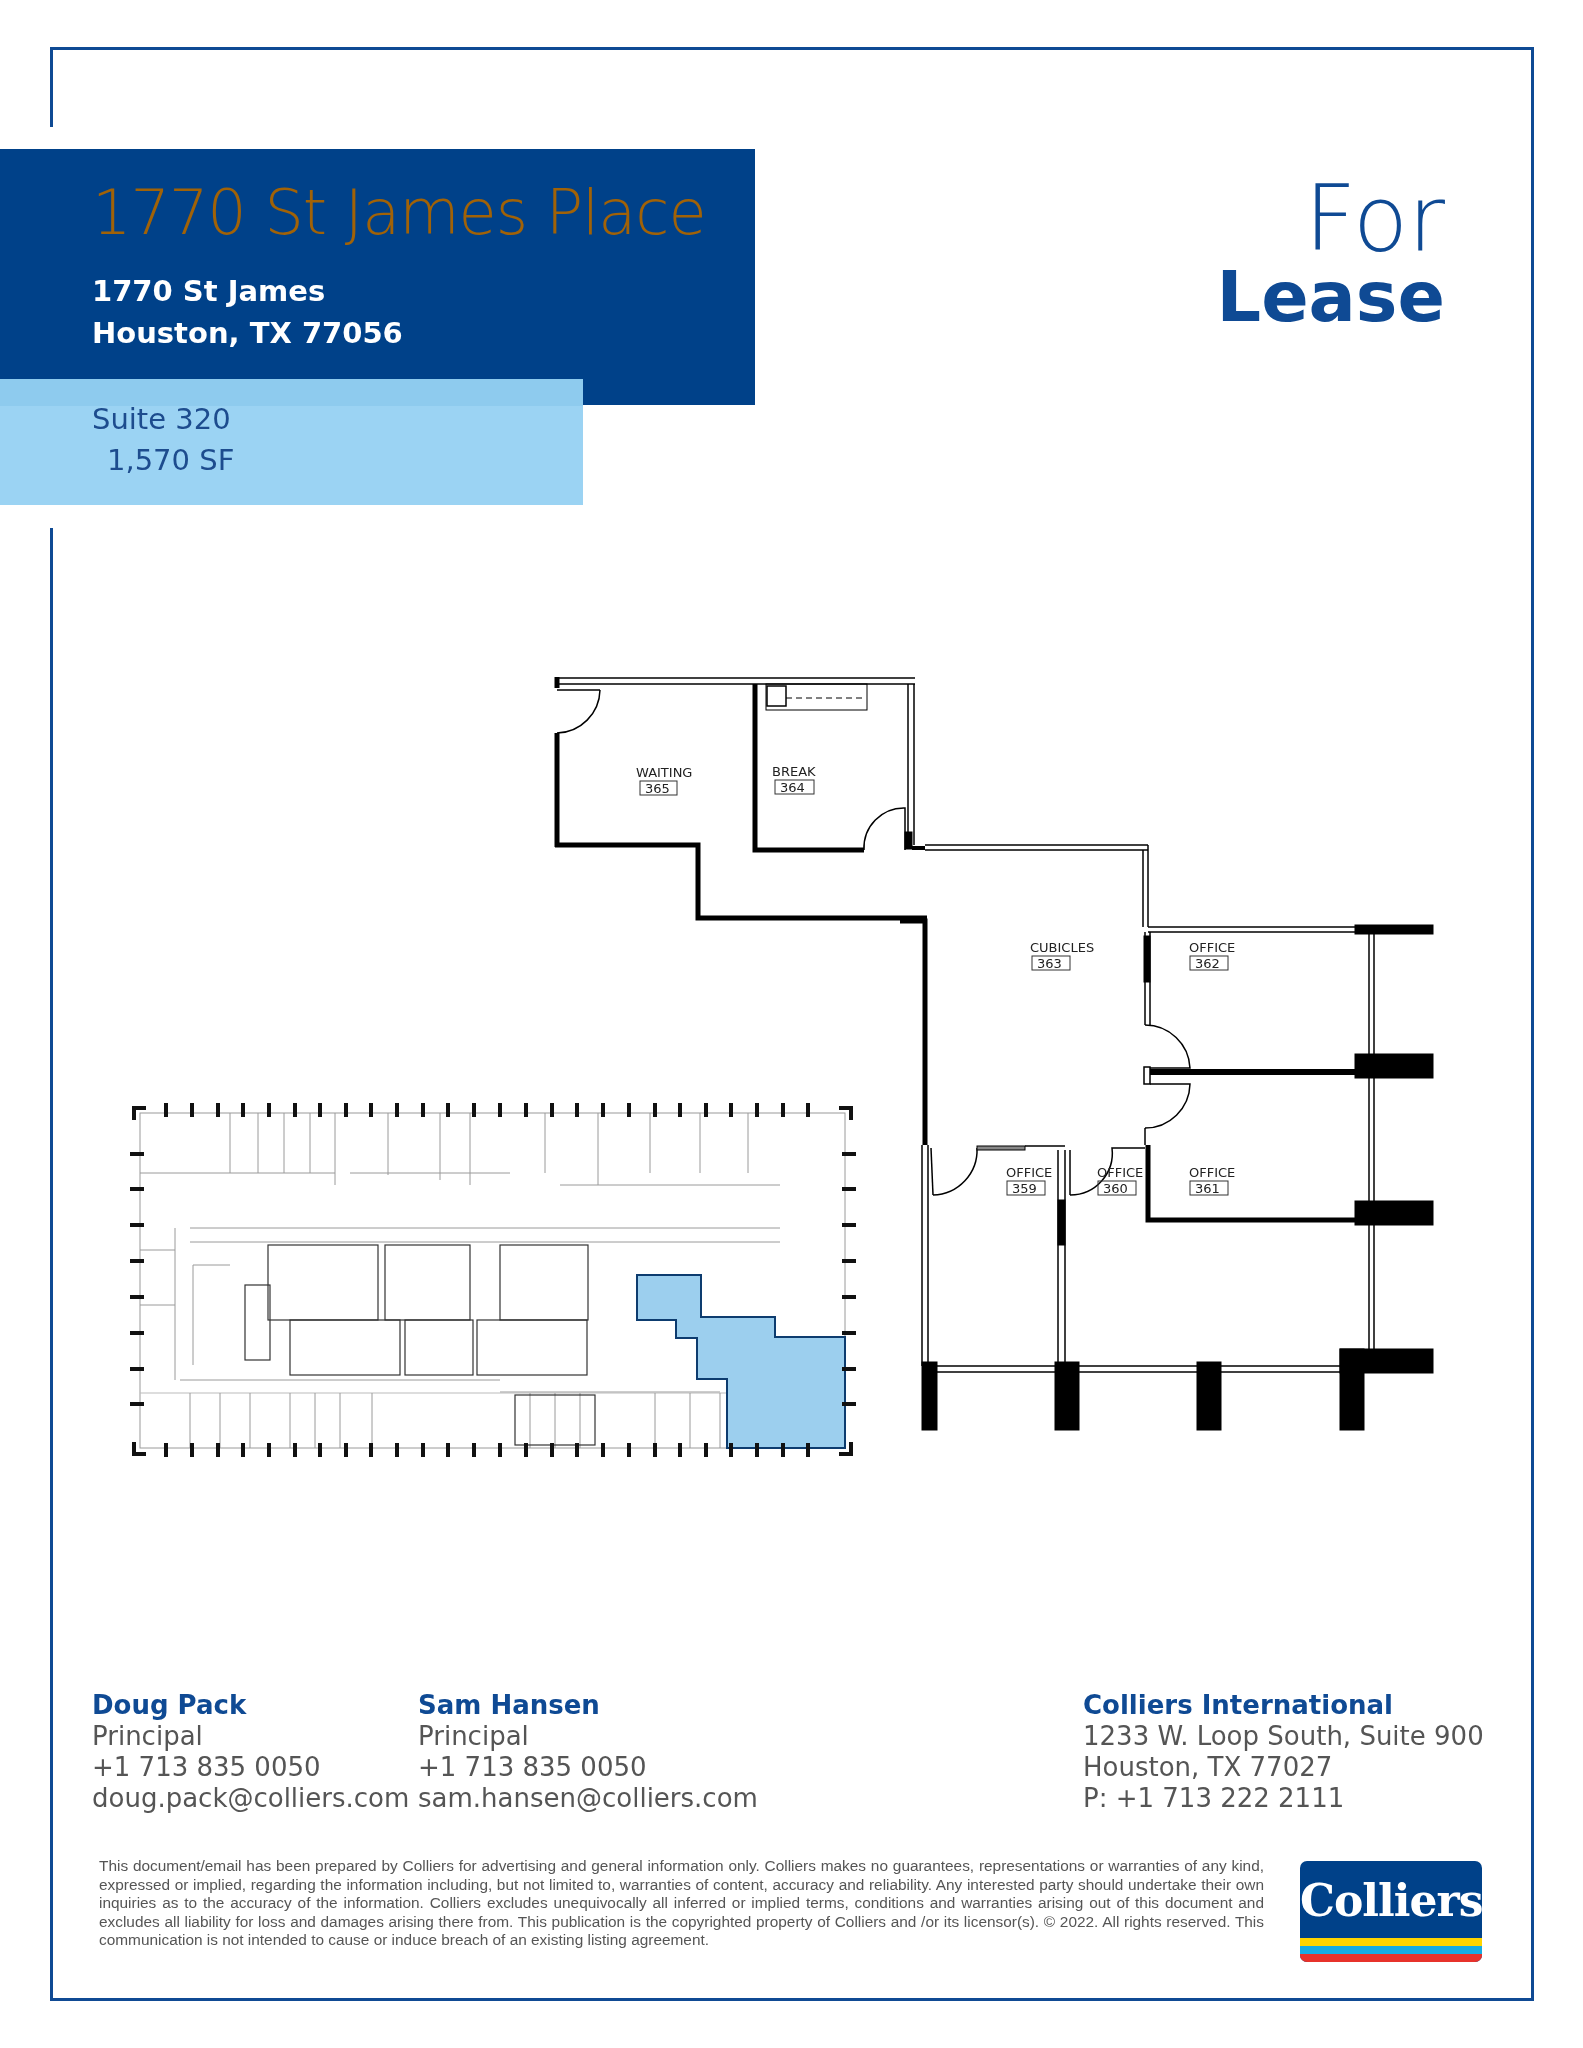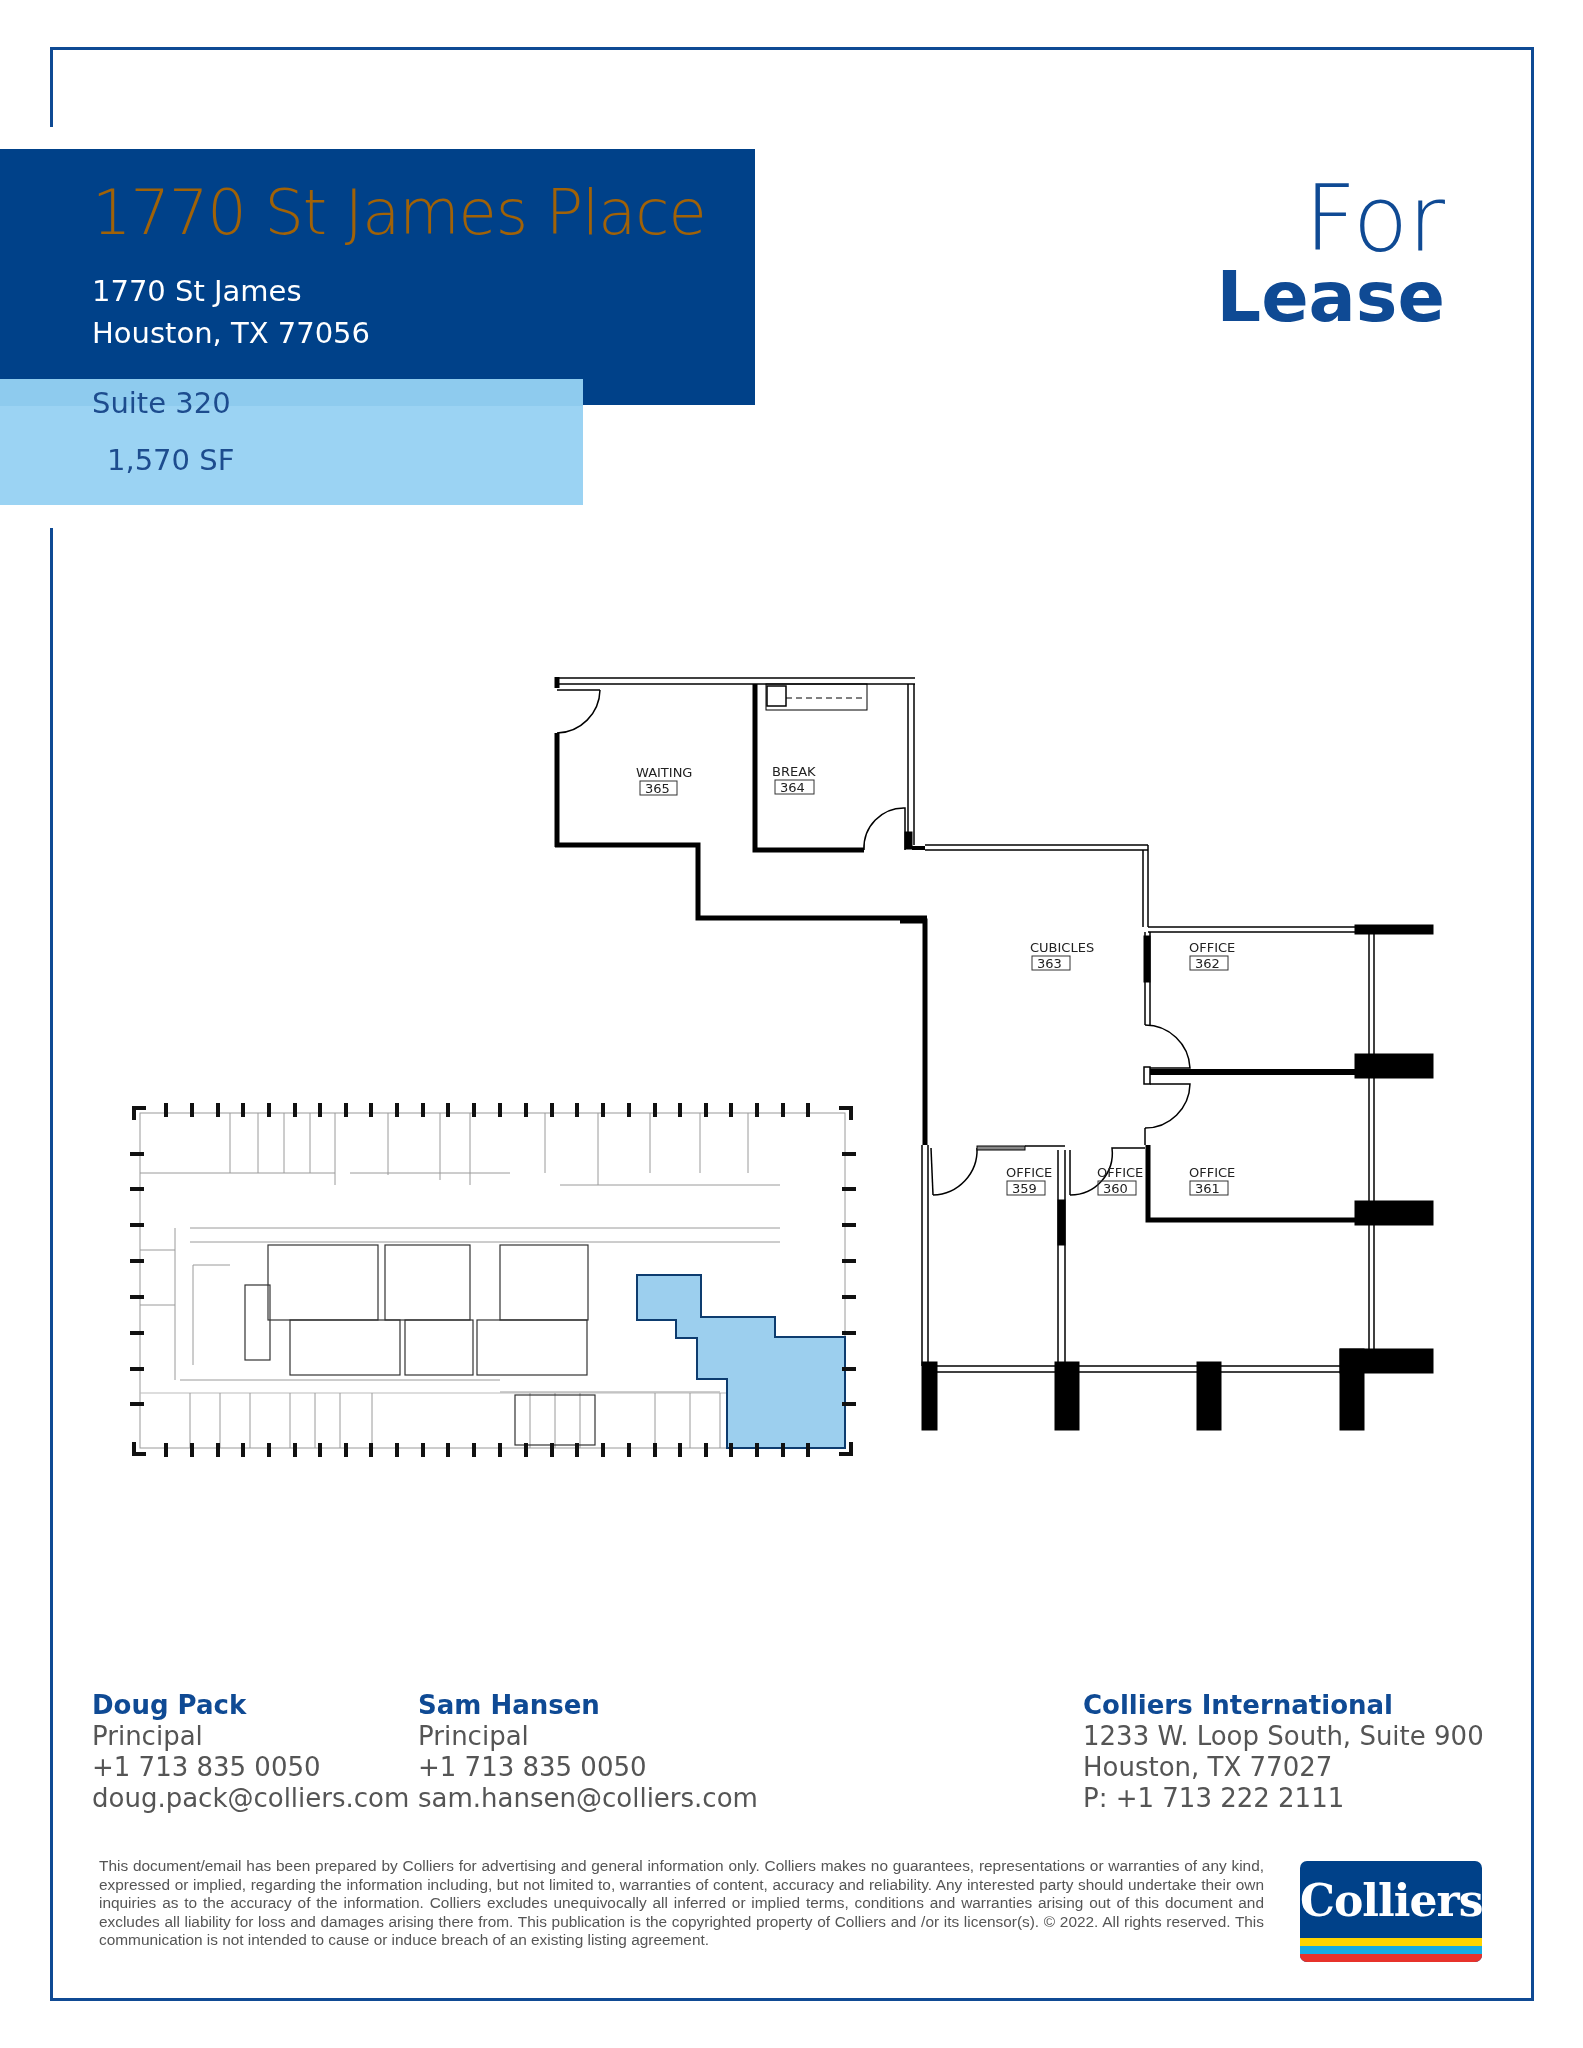--- a/index.html
+++ b/index.html
@@ -4,21 +4,21 @@
 <style>
   html, body { margin:0; padding:0; }
   body { width:1583px; height:2048px; position:relative; background:#ffffff; overflow:hidden;
          font-family:"DejaVu Sans","Liberation Sans",sans-serif; }
   .border-line { position:absolute; background:#0f4a94; }
   .hdr-dark { position:absolute; left:0; top:149px; width:755px; height:256px; background:#004189; }
   .hdr-light { position:absolute; left:0; top:379px; width:583px; height:126px; background:#9bd3f3; }
   .hdr-overlap { position:absolute; left:0; top:379px; width:583px; height:27px; background:#8ecbee; }
   .title { position:absolute; left:92px; top:176px; color:#a16207; font-size:62px; font-weight:300;
            letter-spacing:-1px; white-space:nowrap; font-family:"DejaVu Sans",sans-serif; }
-  .addr { position:absolute; left:92px; color:#ffffff; font-size:29px; font-weight:400; white-space:nowrap; }
+  .addr { position:absolute; left:92px; color:#ffffff; font-size:29px; font-weight:700; white-space:nowrap; }
   .suite { position:absolute; left:92px; color:#1d4c8e; font-size:29px; white-space:nowrap; }
   .for { position:absolute; right:138px; top:166px; color:#0f4a94; font-size:90px; font-weight:300; text-align:right; }
   .lease { position:absolute; right:138px; top:256px; color:#0f4a94; font-size:70px; font-weight:700; text-align:right; }
   .plan { position:absolute; left:0; top:0; }
   .room-label { font-family:"DejaVu Sans",sans-serif; font-size:13px; fill:#222; }
   .contact { position:absolute; top:1690px; font-size:26px; line-height:31px; color:#555; white-space:nowrap; }
   .contact .name { color:#0f4a94; font-weight:700; }
   .disclaimer { position:absolute; left:92px; top:1857px; width:1165px; font-size:15.4px; line-height:18.6px;
                 color:#555; text-align:justify; font-family:"Liberation Sans",sans-serif;margin-left:7px; }
   .logo { position:absolute; left:1300px; top:1861px; width:182px; height:101px; border-radius:7px; overflow:hidden; background:#004189; }
@@ -36,21 +36,21 @@
 <div class="border-line" style="left:50px;top:47px;width:3px;height:80px;"></div>
 <div class="border-line" style="left:50px;top:528px;width:3px;height:1473px;"></div>
 
 <div class="hdr-dark"></div>
 <div class="hdr-light"></div>
 <div class="hdr-overlap"></div>
 
 <div class="title">1770 St James Place</div>
 <div class="addr" style="top:274px;">1770 St James</div>
 <div class="addr" style="top:316px;">Houston, TX 77056</div>
-<div class="suite" style="top:386px;text-align:right;">Suite 320</div>
+<div class="suite" style="top:402px;text-align:right;">Suite 320</div>
 <div class="suite" style="top:443px;margin-left:15px;">1,570 SF</div>
 
 <div class="for">For</div>
 <div class="lease">Lease</div>
 
 <svg class="plan" width="1583" height="2048" viewBox="0 0 1583 2048">
   <g fill="none" stroke="#000">
 
     <line x1="555" y1="678" x2="915" y2="678" stroke-width="1.5"></line>
     <line x1="555" y1="684" x2="915" y2="684" stroke-width="1.5"></line>

